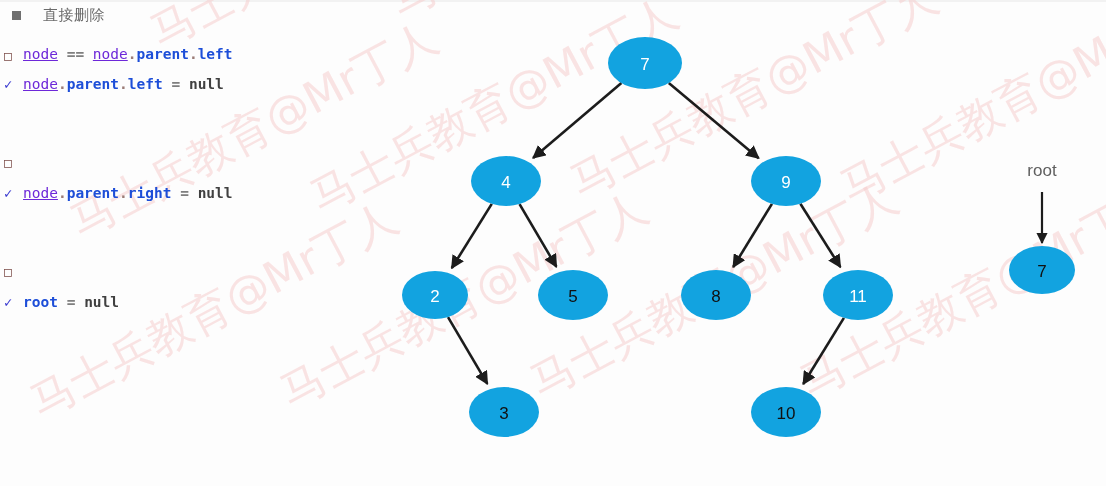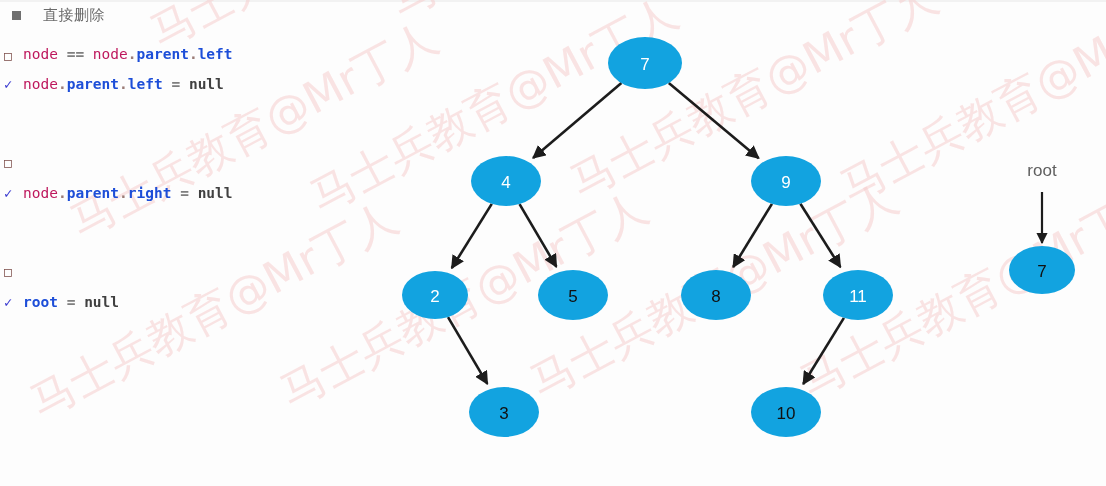--- a/index.html
+++ b/index.html
@@ -35,21 +35,21 @@
   .blk{position:absolute;left:4px;}
   .blk.b1{top:46px;}
   .blk.b2{top:155px;}
   .blk.b3{top:264px;}
 
   .cline{display:flex;align-items:baseline;height:30px;white-space:nowrap;
          font-family:"DejaVu Sans Mono","Liberation Mono",monospace;font-size:14.5px;}
   .mk{display:inline-block;width:19px;flex:none;}
   .mk.box{color:#7a4a46;font-size:13px;line-height:1;position:relative;top:1px;}
   .mk.chk{color:#3a3ad0;font-size:14px;font-weight:bold;}
-  .id{color:#be185d;}
+  .id{color:#6d28d9;text-decoration:underline;}
   .prop{color:#1d4ed8;font-weight:700;}
   .op{color:#7f7f7f;font-weight:bold;}
   .nul{color:#404040;font-weight:bold;}
   .dot{color:#9b7c77;font-weight:bold;}
 
   
   .tree-wrap{position:absolute;left:0;top:0;width:1106px;height:486px;z-index:2;}
   .node-txt{font-family:"Liberation Sans","DejaVu Sans",sans-serif;font-size:17px;text-anchor:middle;dominant-baseline:central;}
   .node-txt.w{fill:#ffffff;}
   .node-txt.k{fill:#111111;}

